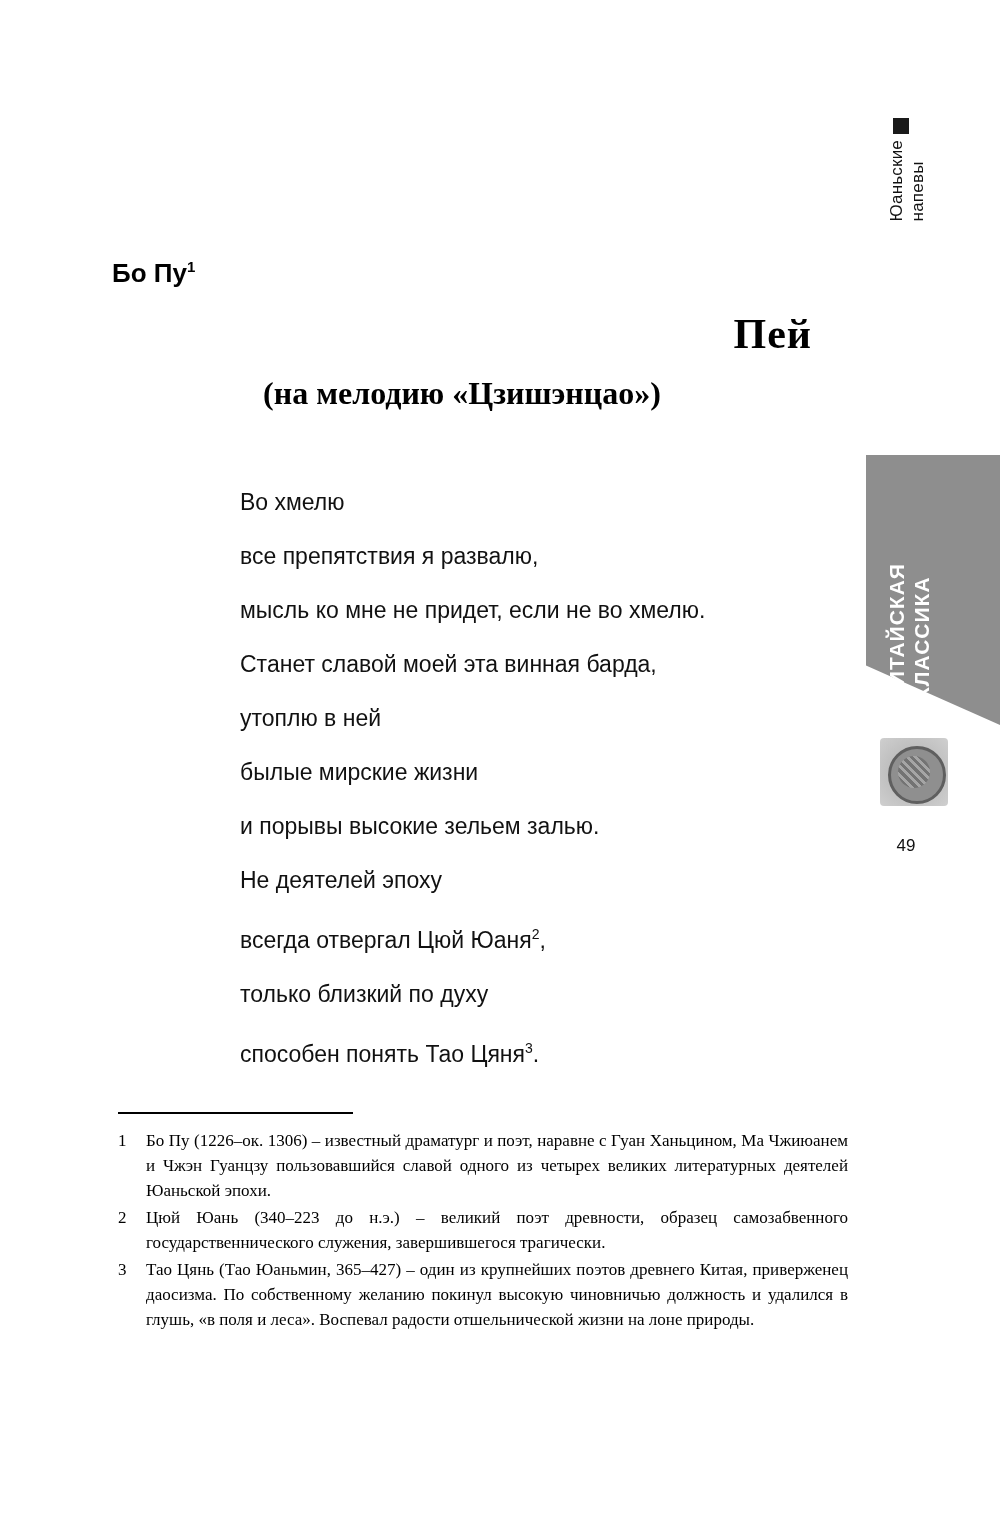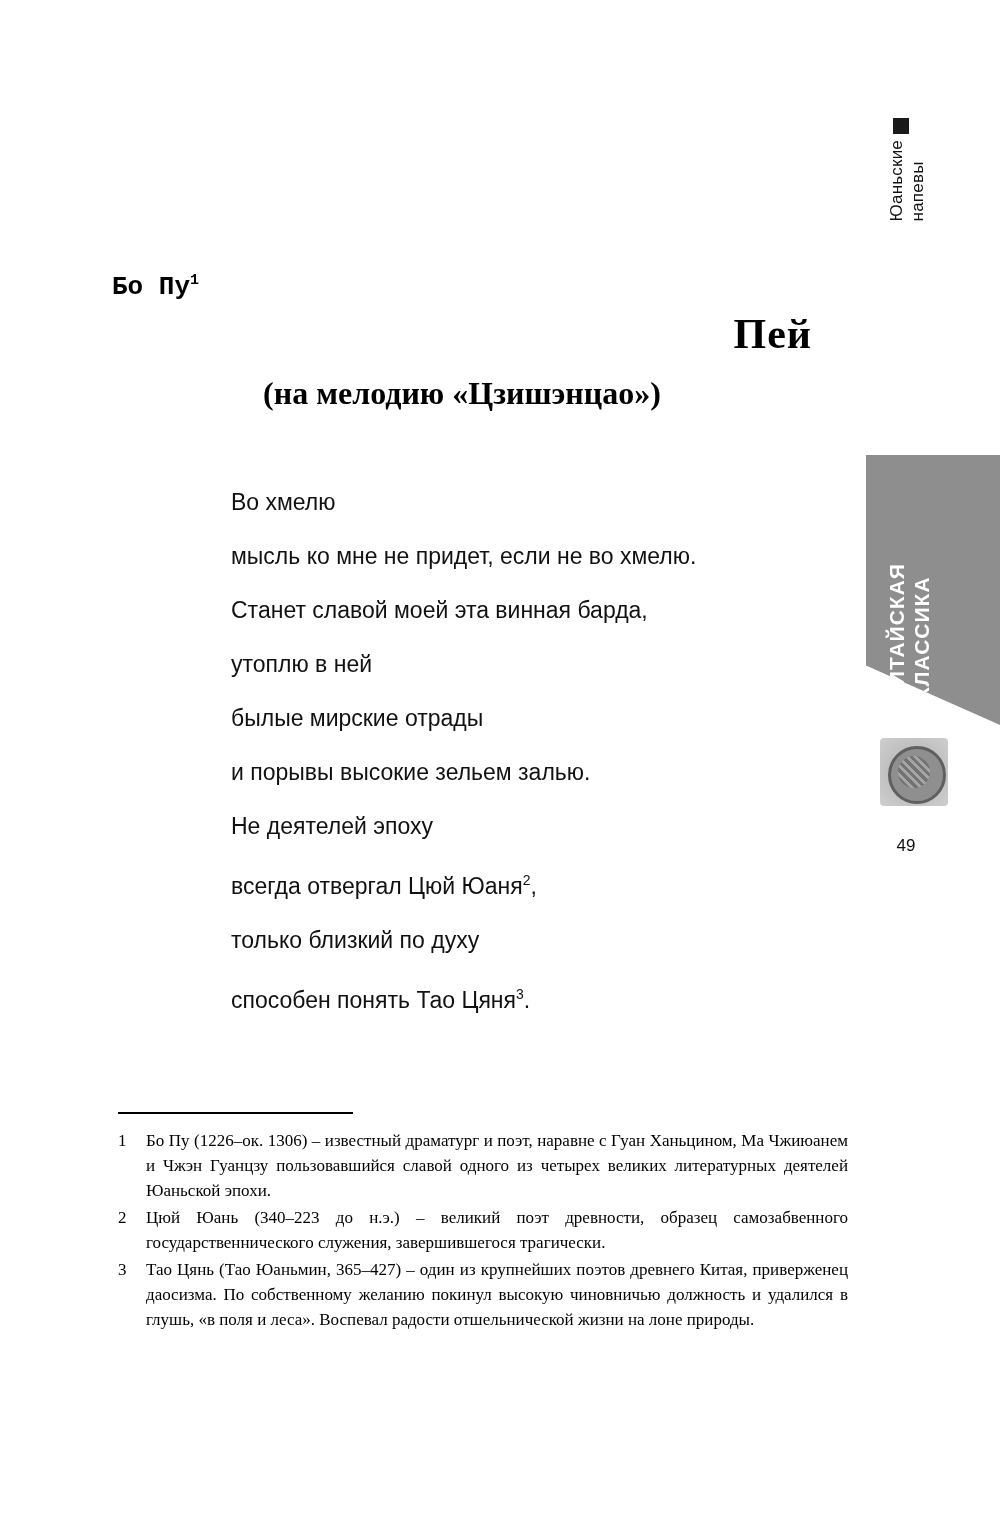--- a/index.html
+++ b/index.html
@@ -107,22 +107,22 @@
     text-align: center;
     font-family: "Liberation Sans", sans-serif;
     font-size: 17px;
     color: #111111;
   }
 
   
   .author {
     position: absolute;
     left: 112px;
-    top: 272px;
-    font-family: Liberation Mono, monospace;
+    top: 258px;
+    font-family: Liberation Sans, sans-serif;
     font-weight: bold;
     font-size: 26px;
   }
   .author sup {
     font-size: 15px;
     font-weight: bold;
     vertical-align: super;
   }
 
   .title {
@@ -150,21 +150,21 @@
   .poem {
     position: absolute;
     left: 228px;
     top: 488px;
     width: 620px;
     font-family: "Liberation Sans", sans-serif;
     font-size: 23px;
     color: #111111;
   }
   .poem .line {
-    margin: 0 0 26px 3px;
+    margin: 0 0 26px 12px;
     line-height: 28px;
     white-space: pre-wrap;
   }
   .poem .line sup {
     font-size: 14px;
     vertical-align: super;
   }
 
   .footnote-rule {
     position: absolute;
@@ -224,24 +224,25 @@
 
   <div class="author">
     <span>Бо Пу</span><sup>1</sup>
   </div>
 
   <div class="title">Пей</div>
   <div class="subtitle">(на мелодию «Цзишэнцао»)</div>
 
   <div class="poem">
     <p class="line"><span>Во хмелю</span></p>
+    <p class="line"><span>все препятствия я развалю,</span></p>
     <p class="line"><span>мысль ко мне не придет, если не во хмелю.</span></p>
     <p class="line"><span>Станет славой моей эта винная барда,</span></p>
     <p class="line"><span>утоплю в ней</span></p>
-    <p class="line"><span>былые мирские отрады</span></p>
+    <p class="line"><span>былые мирские жизни</span></p>
     <p class="line"><span>и порывы высокие зельем залью.</span></p>
     <p class="line"><span>Не деятелей эпоху</span></p>
     <p class="line"><span>всегда отвергал Цюй Юаня</span><sup>2</sup><span>,</span></p>
     <p class="line"><span>только близкий по духу</span></p>
     <p class="line"><span>способен понять Тао Цяня</span><sup>3</sup><span>.</span></p>
   </div>
 
   <div class="footnote-rule"></div>
 
   <div class="footnotes">

